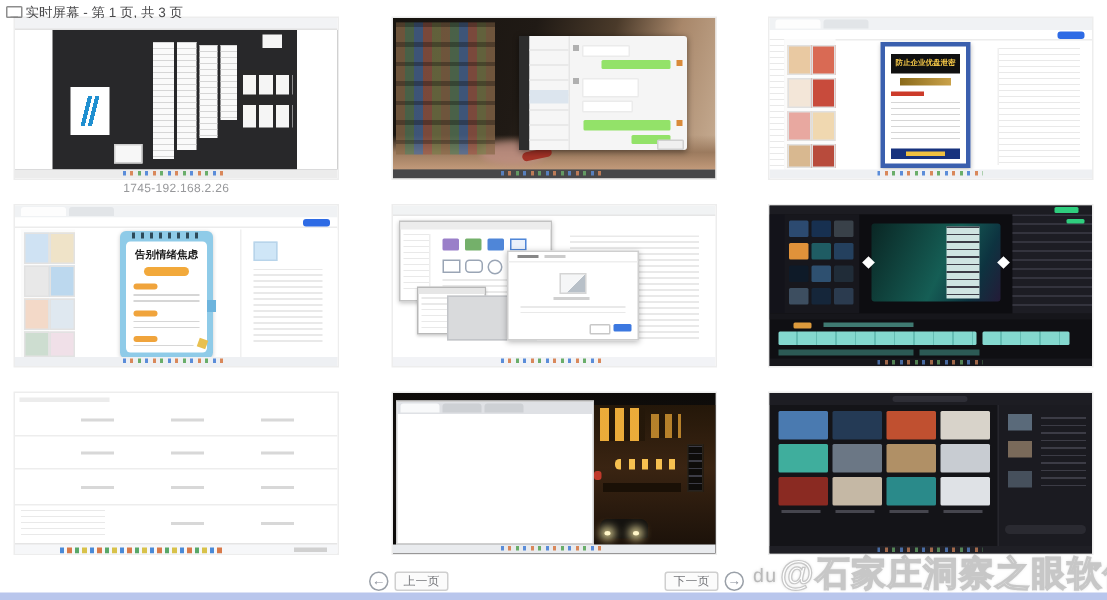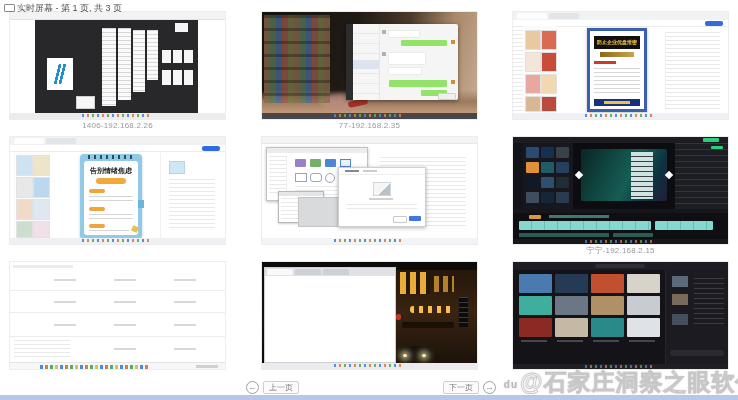--- a/index.html
+++ b/index.html
@@ -14,21 +14,21 @@
   .dots{background-image:repeating-linear-gradient(90deg,#5b8dd9 0,#5b8dd9 2px,transparent 2px,transparent 5px,#d9885b 5px,#d9885b 7px,transparent 7px,transparent 10px,#6aae6a 10px,#6aae6a 12px,transparent 12px,transparent 15px)}
   .btn{position:absolute;box-sizing:border-box;width:36px;height:13px;border:1px solid #cfcfcf;border-radius:2px;background:#fbfbfb;font-size:8px;color:#76777b;text-align:center;line-height:11px}
   .circ{position:absolute;width:13px;height:13px;box-sizing:border-box;border:1px solid #9aa0a8;border-radius:50%;color:#8a909a;font-size:9px;line-height:11px;text-align:center;background:#fff}
   .dia{position:absolute;background:#fff;transform:rotate(45deg)}
   .g6{position:absolute;display:flex;flex-wrap:wrap;gap:2px}
   .g6 span{width:13px;height:11px;border-radius:1px;display:block}
   .card{position:relative;width:33px;height:19px;border-radius:1px}
   .card::after{content:"";position:absolute;left:2px;bottom:-5px;width:26px;height:2px;background:#46464e}
   .g9{position:absolute;display:flex;flex-wrap:wrap;gap:3px 3px;align-content:flex-start}
   .wm{position:absolute;font-weight:700;font-size:23px;color:rgba(255,255,255,.93);-webkit-text-stroke:.8px #c7c7c7;text-shadow:0 0 2px rgba(150,150,150,.45);white-space:nowrap;letter-spacing:1px}
-  .paw{display:inline-block;position:relative;width:16px;height:13px;background:rgba(255,255,255,.93);border-radius:50% 50% 46% 46%;color:#b9b9b9;font-size:10px;font-weight:700;text-align:right;line-height:13px;-webkit-text-stroke:0;vertical-align:2px;margin-right:2px;box-shadow:-7px -7px 0 -4px rgba(255,255,255,.93),0 -9px 0 -4px rgba(255,255,255,.93),7px -7px 0 -4px rgba(255,255,255,.93)}
+  .paw{display:inline-block;position:relative;width:16px;height:13px;background:rgba(255,255,255,.93);border-radius:50% 50% 46% 46%;color:#b9b9b9;font-size:13px;font-weight:400;text-align:center;line-height:13px;-webkit-text-stroke:0;vertical-align:2px;margin-right:2px;box-shadow:-7px -7px 0 -4px rgba(255,255,255,.93),0 -9px 0 -4px rgba(255,255,255,.93),7px -7px 0 -4px rgba(255,255,255,.93)}
 </style>
 </head>
 <body>
 
 <div id="app">
 
   <span class="a" style="left:4px;top:4px;width:9px;height:6px;border:1px solid #8d8d8d;border-radius:1px"></span>
   <span class="a" style="left:7px;top:11px;width:5px;height:1px;background:#8d8d8d"></span>
   <span class="a" style="left:17px;top:2px;font-size:9px;color:#4c4c4e">实时屏幕 - 第 1 页, 共 3 页</span>
 
@@ -45,21 +45,21 @@
     <div class="a lines" style="left:123px;top:18px;width:12px;height:62px;background-color:#fafafa"></div>
     <div class="a lines" style="left:137px;top:18px;width:11px;height:50px;background-color:#fafafa"></div>
     <div class="a" style="left:152px;top:38px;width:33px;height:13px;background:repeating-linear-gradient(90deg,#f5f5f5 0 9px,#28282a 9px 11px)"></div>
     <div class="a" style="left:152px;top:58px;width:33px;height:15px;background:repeating-linear-gradient(90deg,#f5f5f5 0 9px,#28282a 9px 11px)"></div>
     <div class="a" style="left:165px;top:11px;width:13px;height:9px;background:#f5f5f5"></div>
     <div class="a" style="left:66px;top:84px;width:17px;height:11px;background:#f7f7f7;border:1px solid #cfcfcf"></div>
     <div class="a" style="left:0;top:101px;width:215px;height:6px;background:#ececec">
       <span class="a dots" style="left:72px;top:1px;width:70px;height:3px"></span>
     </div>
   </div>
-  <div class="lbl" style="left:10px;top:121px">1406-192.168.2.26</div>
+  <div class="lbl" style="left:10px;top:121px">1745-192.168.2.26</div>
 
   <div class="t" style="left:262px;top:12px">
     <div class="a" style="left:0;top:0;width:215px;height:101px;background:linear-gradient(105deg,#16130f 0%,#201a15 40%,#4a3a2a 62%,#a8876a 80%,#c7ad93 100%)"></div>
     <div class="a" style="left:0;top:78px;width:215px;height:23px;background:linear-gradient(180deg,rgba(150,110,80,0) 0,#9b7a5e 50%,#c29a7a 100%)"></div>
     <div class="a" style="left:58px;top:82px;width:44px;height:16px;background:#c08f86;border-radius:50%;opacity:.7;filter:blur(2px)"></div>
     <div class="a" style="left:86px;top:88px;width:20px;height:6px;background:#a33226;border-radius:3px;transform:rotate(-12deg)"></div>
     <div class="a" style="left:2px;top:3px;width:66px;height:88px;opacity:.75;background:repeating-linear-gradient(180deg,rgba(0,0,0,.3) 0 3px,transparent 3px 13px),repeating-linear-gradient(90deg,#8a6a4a 0 6px,#5a7a5a 6px 12px,#4a6a9a 12px 18px,#9a5a4a 18px 24px,#7a7a4a 24px 30px)"></div>
     <div class="a" style="left:84px;top:12px;width:112px;height:76px;background:#f5f5f5;border-radius:2px;box-shadow:0 1px 4px rgba(0,0,0,.45)">
       <div class="a" style="left:0;top:0;width:7px;height:76px;background:#2d2d2d"></div>
       <div class="a" style="left:7px;top:0;width:26px;height:76px;background:#f6f6f6;border-right:1px solid #e6e6e6;background-image:repeating-linear-gradient(180deg,transparent 0 9px,#e9e9e9 9px 10px)"></div>
@@ -73,21 +73,20 @@
       <div class="a" style="left:42px;top:43px;width:32px;height:6px;background:#fff;border:1px solid #ebebeb;border-radius:1px"></div>
       <span class="a" style="left:105px;top:56px;width:4px;height:4px;background:#d98a3a"></span>
       <div class="a" style="left:43px;top:56px;width:58px;height:7px;background:#93e269;border-radius:1px"></div>
       <div class="a" style="left:75px;top:66px;width:26px;height:6px;background:#93e269;border-radius:1px"></div>
       <div class="a" style="left:92px;top:69px;width:16px;height:5px;background:#f0f0f0;border:1px solid #d0d0d0;border-radius:1px"></div>
     </div>
     <div class="a" style="left:0;top:101px;width:215px;height:6px;background:rgba(45,45,48,.88)">
       <span class="a dots" style="left:72px;top:1px;width:70px;height:3px;opacity:.8"></span>
     </div>
   </div>
-  <div class="lbl" style="left:262px;top:121px">77-192.168.2.35</div>
 
   <div class="t" style="left:513px;top:12px">
     <div class="a" style="left:0;top:0;width:215px;height:8px;background:#f0f2f4">
       <span class="a" style="left:4px;top:1px;width:30px;height:6px;background:#fdfdfd;border-radius:2px 2px 0 0"></span>
       <span class="a" style="left:36px;top:1px;width:30px;height:6px;background:#e2e5e8;border-radius:2px 2px 0 0"></span>
     </div>
     <div class="a" style="left:0;top:8px;width:215px;height:6px;background:#fff;border-bottom:1px solid #ececec"></div>
     <div class="a" style="left:192px;top:9px;width:18px;height:5px;background:#2e6be5;border-radius:2px"></div>
     <div class="a lines-lt" style="left:0;top:14px;width:10px;height:87px;background-color:#fff;border-right:1px solid #f0f0f0"></div>
     <div class="a" style="left:10px;top:14px;width:34px;height:87px;background:#fbfbfb">
@@ -227,21 +226,20 @@
       <span class="a" style="left:36px;top:6px;width:60px;height:3px;background:#3f7a72"></span>
       <div class="a" style="left:6px;top:12px;width:132px;height:9px;border-radius:1px;background:repeating-linear-gradient(90deg,#84d8cf 0 12px,#65bdb4 12px 13px)"></div>
       <div class="a" style="left:142px;top:12px;width:58px;height:9px;border-radius:1px;background:repeating-linear-gradient(90deg,#84d8cf 0 12px,#65bdb4 12px 13px)"></div>
       <span class="a" style="left:6px;top:24px;width:90px;height:4px;background:#2c5a55"></span>
       <span class="a" style="left:100px;top:24px;width:40px;height:4px;background:#2c5a55"></span>
     </div>
     <div class="a" style="left:0;top:102px;width:215px;height:5px;background:#17171c">
       <span class="a dots" style="left:72px;top:1px;width:70px;height:3px;opacity:.7"></span>
     </div>
   </div>
-  <div class="lbl" style="left:513px;top:246px">宁宁-192.168.2.15</div>
 
   <div class="t" style="left:10px;top:262px">
     <span class="a" style="left:3px;top:3px;width:60px;height:3px;background:#ececec"></span>
     <div class="a" style="left:0;top:28px;width:215px;height:1px;background:#ededed"></div>
     <div class="a" style="left:0;top:50px;width:215px;height:1px;background:#ededed"></div>
     <div class="a" style="left:0;top:74px;width:215px;height:1px;background:#ededed"></div>
     <span class="a" style="left:44px;top:17px;width:22px;height:2px;background:#d8d8d8"></span>
     <span class="a" style="left:104px;top:17px;width:22px;height:2px;background:#d8d8d8"></span>
     <span class="a" style="left:164px;top:17px;width:22px;height:2px;background:#d8d8d8"></span>
     <span class="a" style="left:44px;top:39px;width:22px;height:2px;background:#d8d8d8"></span>

